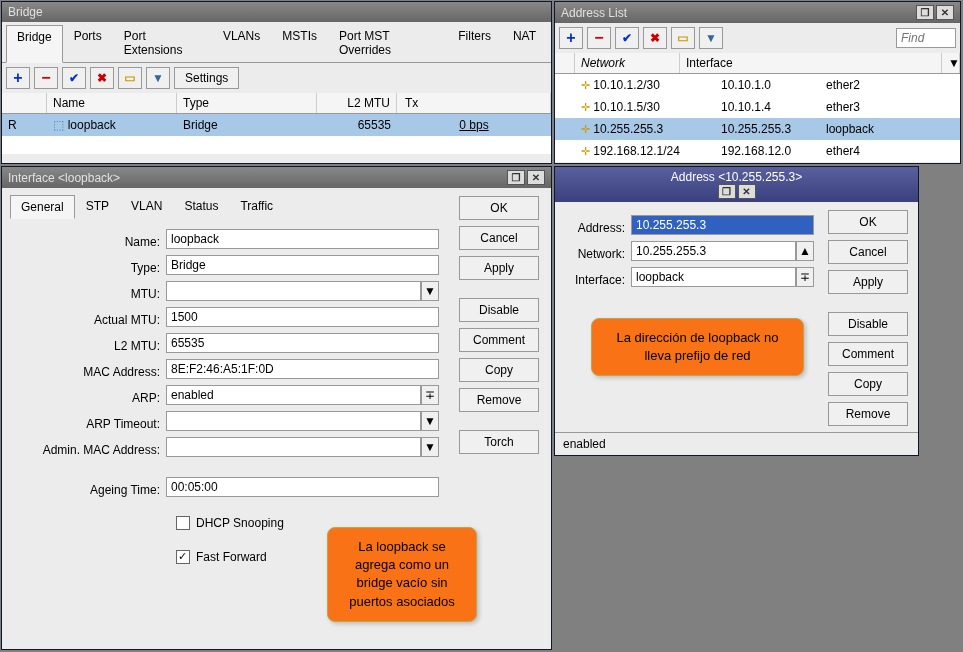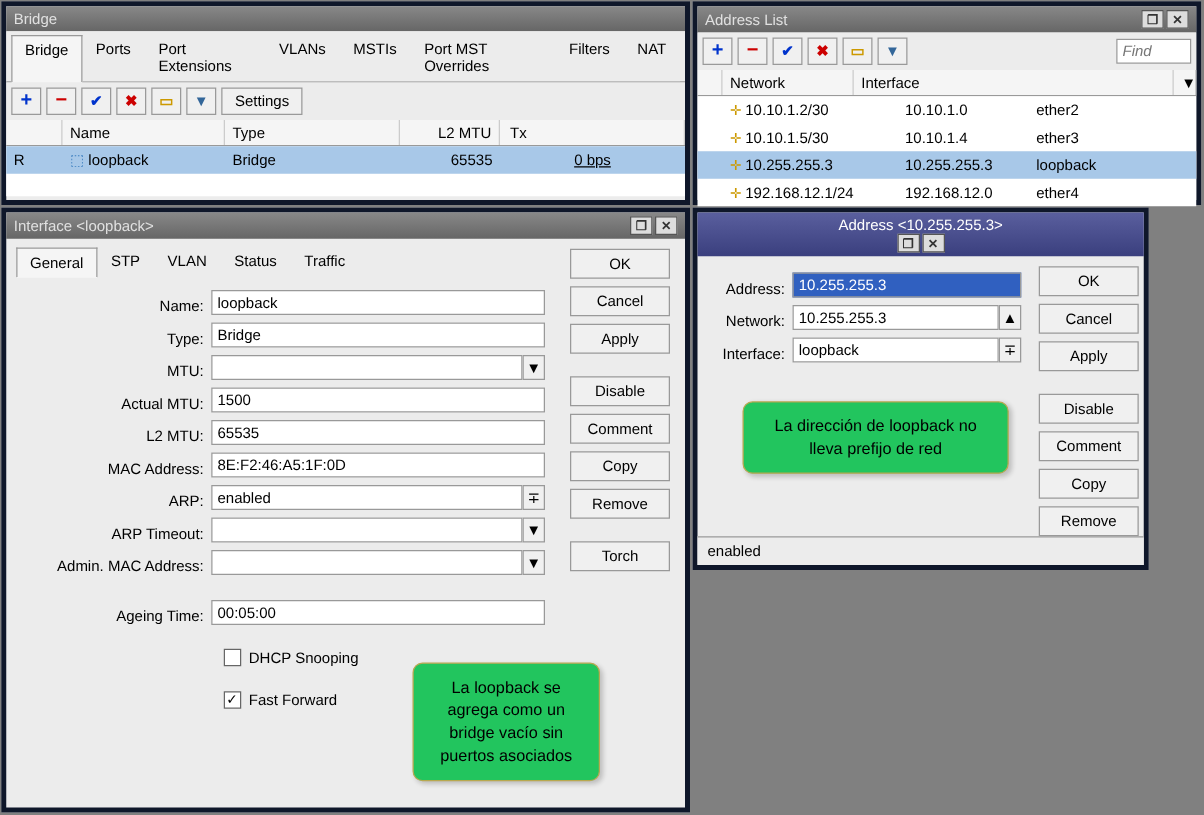--- a/index.html
+++ b/index.html
@@ -1,18 +1,18 @@
 <!DOCTYPE html>
 <html><head>
 <meta charset="utf-8">
 <style>
 * { box-sizing: border-box; margin: 0; padding: 0; font-family: Arial, sans-serif; font-size: 12px; }
 body { background: #808080; width: 963px; height: 652px; position: relative; overflow: hidden; }
 
-.window { position: absolute; background: #ececec; border: 4px solid #0f172a; }
+.window { position: absolute; background: #ececec; border: 1px solid #0f172a; }
 .window.active .titlebar { background: linear-gradient(#5a5f9e, #3a3f7e); color: #fff; flex-direction: column; }
 .titlebar { background: linear-gradient(#888, #666); color: #e0e0e0; padding: 3px 6px; display: flex; align-items: center; justify-content: space-between; font-size: 12px; }
 .titlebar .title { flex: 1; }
 .titlebar .controls { display: flex; gap: 2px; }
 .winbtn { width: 18px; height: 15px; background: #ddd; border: 1px solid #555; display: flex; align-items: center; justify-content: center; cursor: pointer; font-size: 10px; font-weight: bold; color: #333; }
 
 .tabs { display: flex; background: #ececec; border-bottom: 1px solid #999; padding: 2px 4px 0; }
 .tab { padding: 4px 10px; background: #ececec; border: 1px solid transparent; cursor: pointer; }
 .tab.active { background: #f5f5f5; border: 1px solid #999; border-bottom: 1px solid #f5f5f5; position: relative; top: 1px; }
 
@@ -33,21 +33,21 @@
 .tr.selected { background: #a8c8e8; }
 .td { padding: 2px 6px; font-size: 12px; }
 
 .form-row { display: flex; align-items: flex-end; padding: 3px 0; }
 .form-label { width: 160px; text-align: right; padding-right: 6px; }
 .form-input { flex: 1; padding: 2px 4px; border: 1px solid #999; background: #fff; font-size: 12px; }
 .form-input.selected { background: #3060c0; color: #fff; }
 .dropdown-arrow { width: 18px; height: 20px; background: #f0f0f0; border: 1px solid #999; display: flex; align-items: center; justify-content: center; cursor: pointer; }
 .sidebtn { width: 80px; padding: 4px 0; text-align: center; background: #f0f0f0; border: 1px solid #999; cursor: pointer; }
 
-.callout { background: #22c55e; border: 1px solid #b8a850; border-radius: 8px; padding: 10px 14px; text-align: center; box-shadow: 2px 2px 4px rgba(0,0,0,0.2); line-height: 1.4; font-size: 13px; }
+.callout { background: #f97316; border: 1px solid #b8a850; border-radius: 8px; padding: 10px 14px; text-align: center; box-shadow: 2px 2px 4px rgba(0,0,0,0.2); line-height: 1.4; font-size: 13px; }
 
 .checkbox-row { display: flex; align-items: center; padding: 2px 0 2px 170px; gap: 6px; }
 .chk { width: 14px; height: 14px; border: 1px solid #666; background: #fff; display: inline-block; }
 .chk.checked::after { content: "✓"; font-size: 11px; position: relative; top: -2px; left: 1px; }
 
 .find-box { padding: 2px 4px; border: 1px solid #999; background: #fff; color: #000000; font-style: italic; width: 60px; }
 
 .arrow-icon { font-size: 11px; color: #cc9900; margin-right: 3px; }
 </style>
 </head>
@@ -107,21 +107,21 @@
     <div class="tbtn minus">−</div>
     <div class="tbtn check">✔</div>
     <div class="tbtn x">✖</div>
     <div class="tbtn folder">▭</div>
     <div class="tbtn funnel">▼</div>
     <div style="flex:1"></div>
     <input class="find-box" placeholder="Find" style="">
   </div>
   <div class="table-header">
     <div class="th" style="width:20px;"></div>
-    <div class="th" style="width:105px;">Network</div>
+    <div class="th" style="width:105px;font-style:italic;">Network</div>
     <div class="th" style="flex:1;">Interface</div>
     <div class="th" style="width:18px;">▼</div>
   </div>
   <div class="table-body">
     <div class="tr">
         <div class="td" style="width:20px;"></div>
         <div class="td" style="width:140px;"><span class="arrow-icon">✛</span><span>10.10.1.2/30</span></div>
         <div class="td" style="width:105px;">10.10.1.0</div>
         <div class="td">ether2</div>
       </div>

